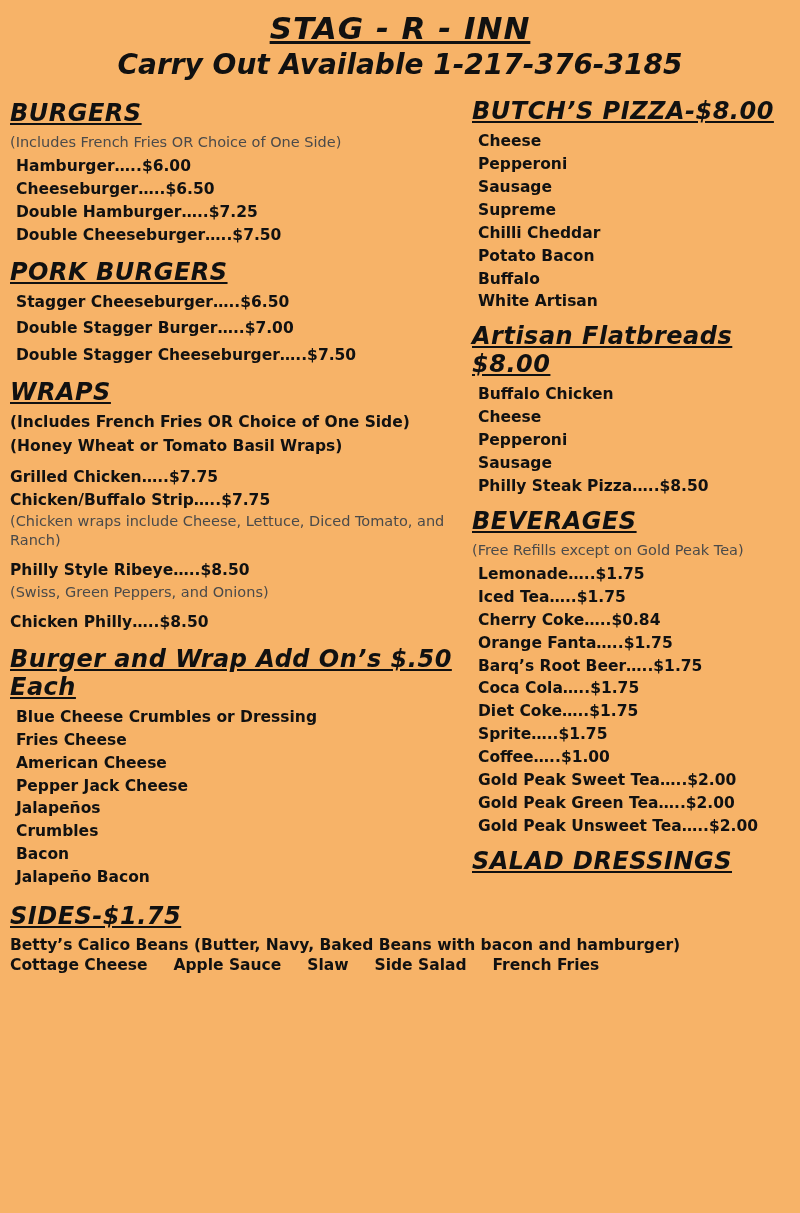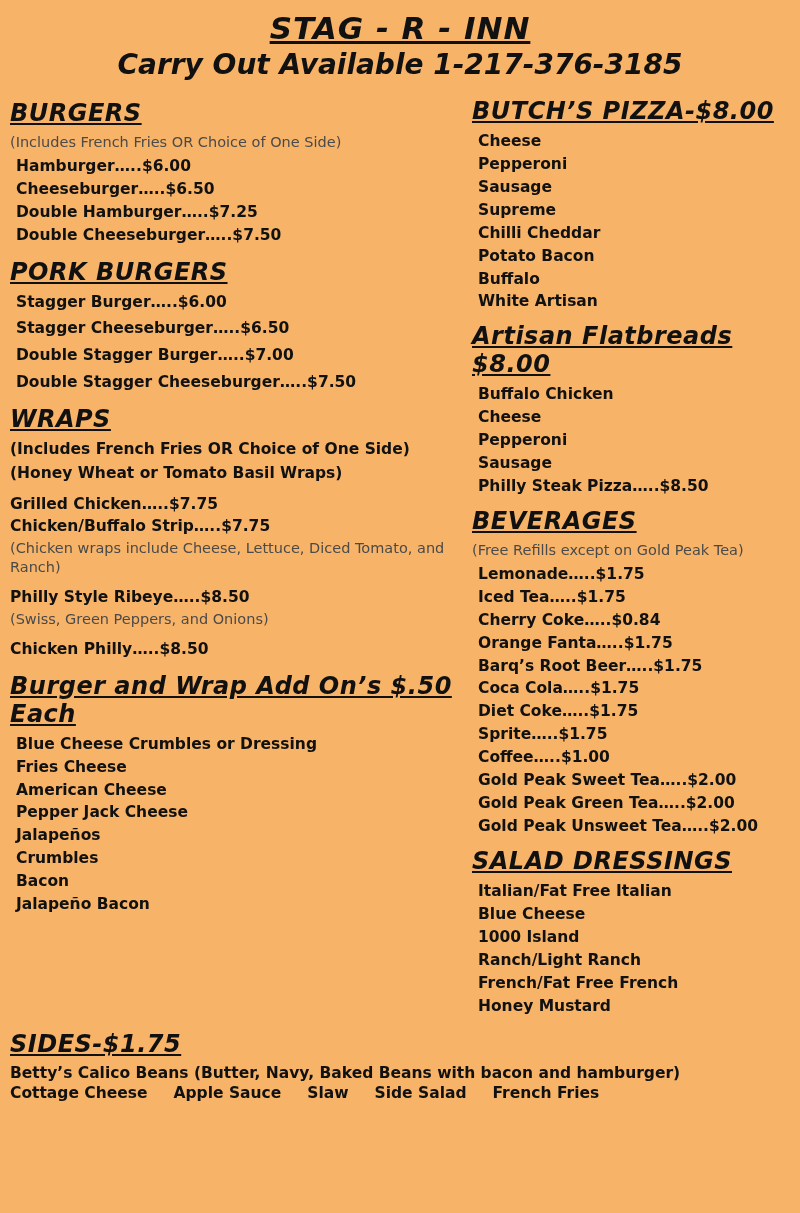--- a/index.html
+++ b/index.html
@@ -118,21 +118,20 @@
       <div class="note">(Includes French Fries OR Choice of One Side)</div>
       <div class="list indent">
         <div class="item">Hamburger…..$6.00</div>
         <div class="item">Cheeseburger…..$6.50</div>
         <div class="item">Double Hamburger…..$7.25</div>
         <div class="item">Double Cheeseburger…..$7.50</div>
       </div>
 
       <h2 class="sec">PORK BURGERS</h2>
       <div class="list indent">
-        <div class="item sp">Stagger Burger…..$6.00</div>
         <div class="item sp">Stagger Cheeseburger…..$6.50</div>
         <div class="item sp">Double Stagger Burger…..$7.00</div>
         <div class="item sp">Double Stagger Cheeseburger…..$7.50</div>
       </div>
 
       <h2 class="sec">WRAPS</h2>
       <div class="note b">(Includes French Fries OR Choice of One Side)</div>
       <div class="note b">(Honey Wheat or Tomato Basil Wraps)</div>
       <div class="spacer-sm"></div>
       <div class="list">
@@ -194,28 +193,20 @@
         <div class="item">Coca Cola…..$1.75</div>
         <div class="item">Diet Coke…..$1.75</div>
         <div class="item">Sprite…..$1.75</div>
         <div class="item">Coffee…..$1.00</div>
         <div class="item">Gold Peak Sweet Tea…..$2.00</div>
         <div class="item">Gold Peak Green Tea…..$2.00</div>
         <div class="item">Gold Peak Unsweet Tea…..$2.00</div>
       </div>
 
       <h2 class="sec">SALAD DRESSINGS</h2>
-      <div class="list indent">
-        <div class="item">Italian/Fat Free Italian</div>
-        <div class="item">Blue Cheese</div>
-        <div class="item">1000 Island</div>
-        <div class="item">Ranch/Light Ranch</div>
-        <div class="item">French/Fat Free French</div>
-        <div class="item">Honey Mustard</div>
-      </div>
 
     </div>
 
   </div>
 
   <div class="sides-wrap">
     <h2 class="sec">SIDES-$1.75</h2>
     <div class="sides-line">Betty’s Calico Beans (Butter, Navy, Baked Beans with bacon and hamburger)</div>
     <div class="sides-row">
       <span>Cottage Cheese</span>

